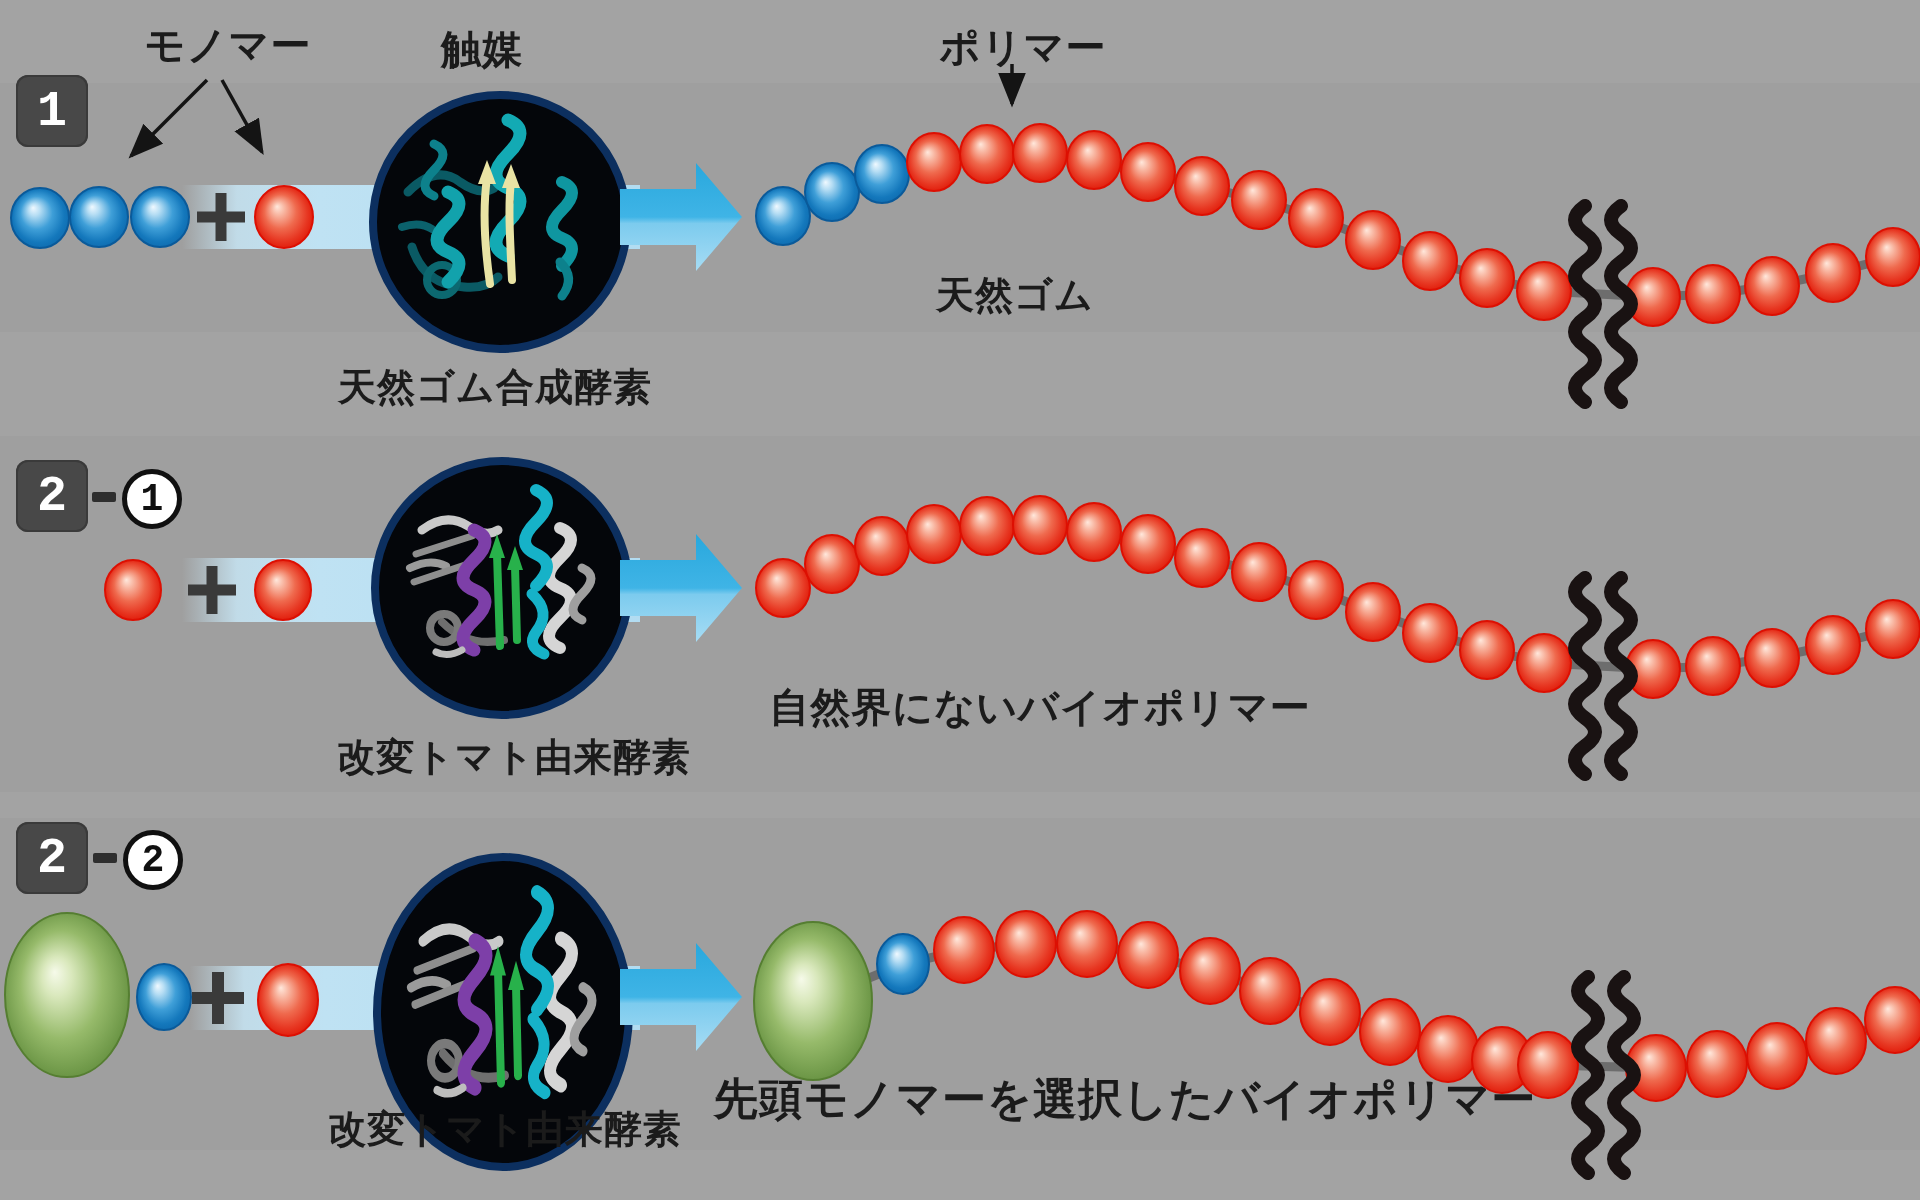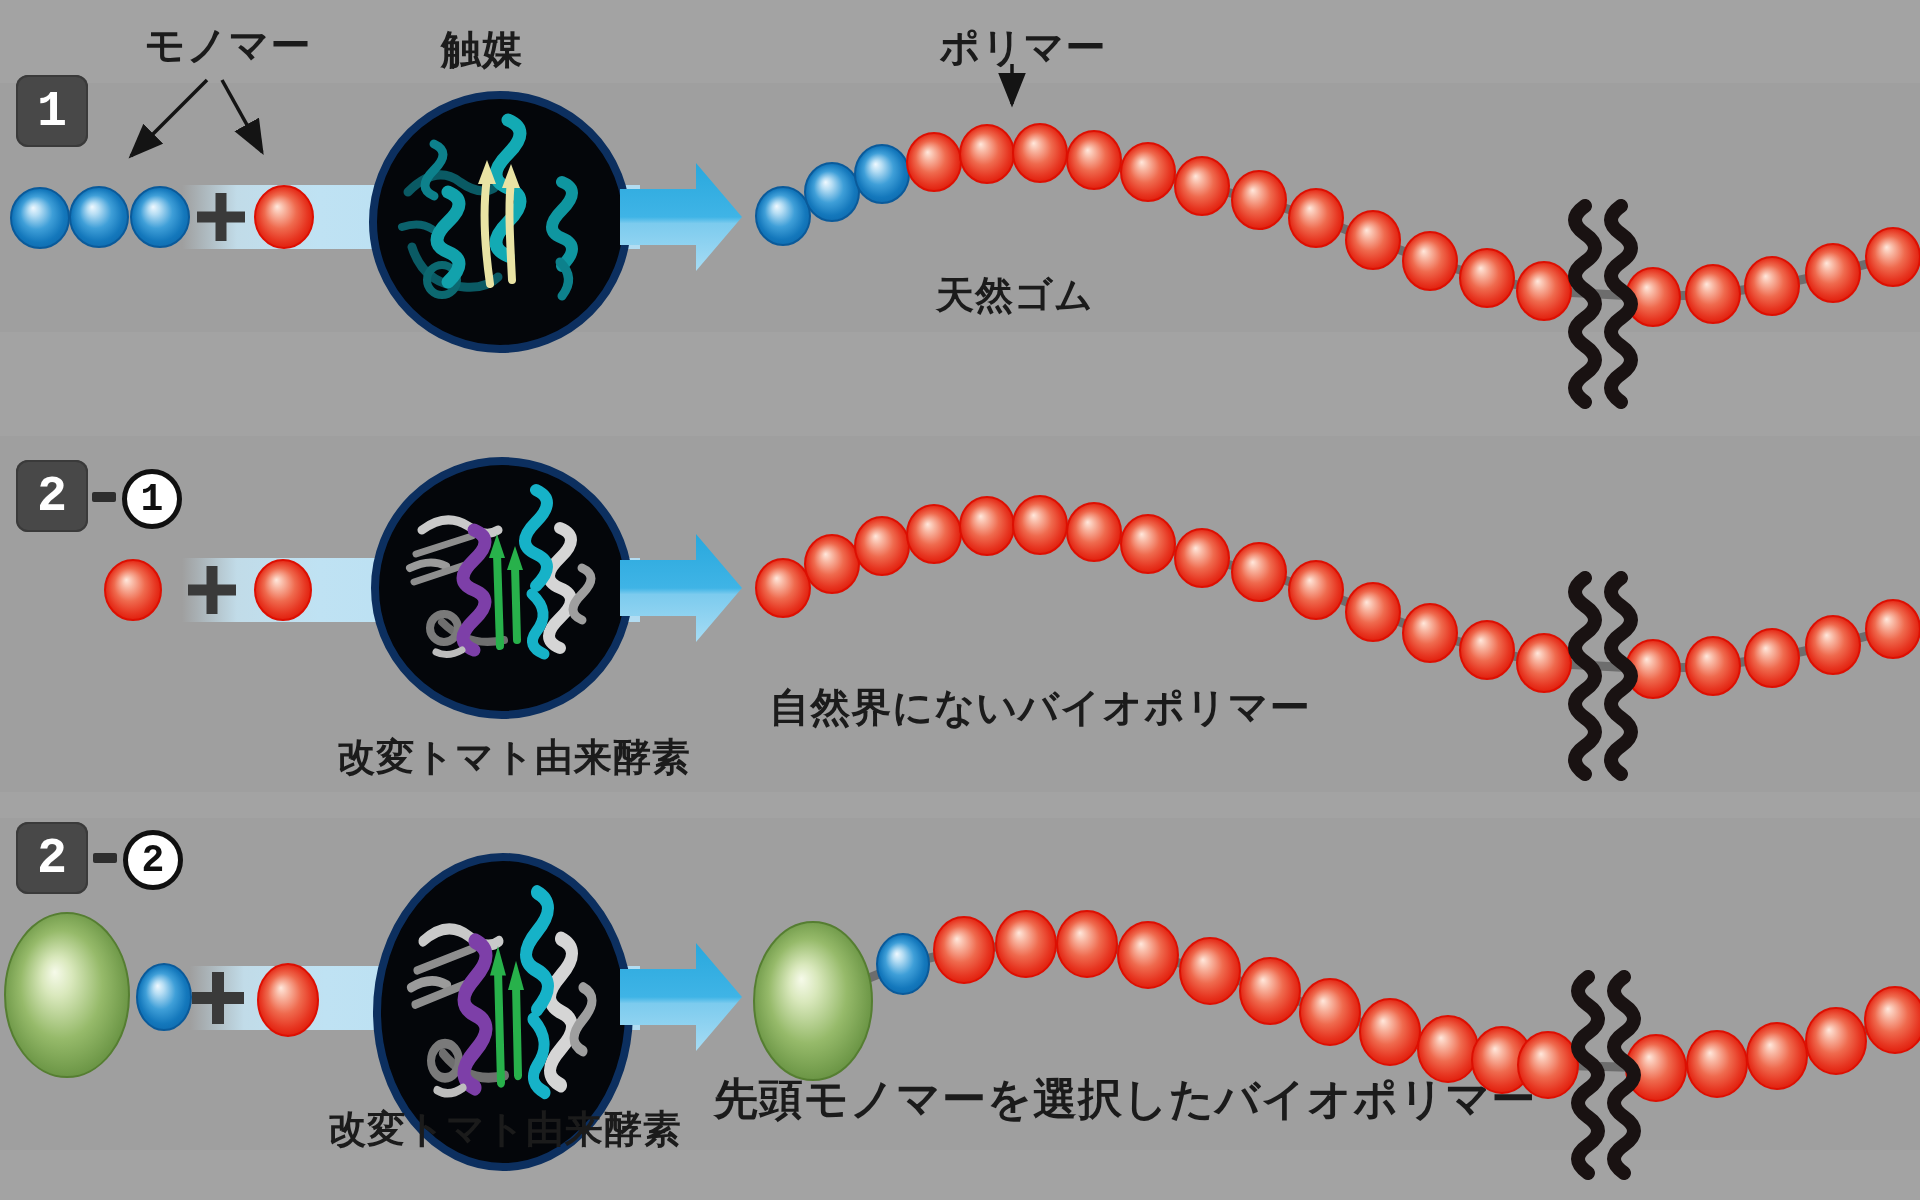--- a/index.html
+++ b/index.html
@@ -280,20 +280,21 @@
     </div>
 
   <div class="badge" style="left:16px;top:822px;">
       <span>2</span>
     </div>
   <div class="dash-icon" style="left:93px;top:853px;"></div>
   <div class="circled" style="left:123px;top:830px;">
       <span>2</span>
     </div>
 
+  <div class="jp" style="left:495px;top:362px;font-size:38px;">天然ゴム合成酵素</div>
   <div class="jp" style="left:514px;top:732px;font-size:38px;">改変トマト由来酵素</div>
   <div class="jp" style="left:505px;top:1104px;font-size:38px;">改変トマト由来酵素</div>
 
   <div class="jp" style="left:1015px;top:246px;font-size:38px;margin-top:24px;">天然ゴム</div>
   <div class="jp" style="left:1040px;top:680px;font-size:40px;">自然界にないバイオポリマー</div>
   <div class="jp" style="left:1125px;top:1070px;font-size:44px;">先頭モノマーを選択したバイオポリマー</div>
 
 </div>
 
 </body></html>

